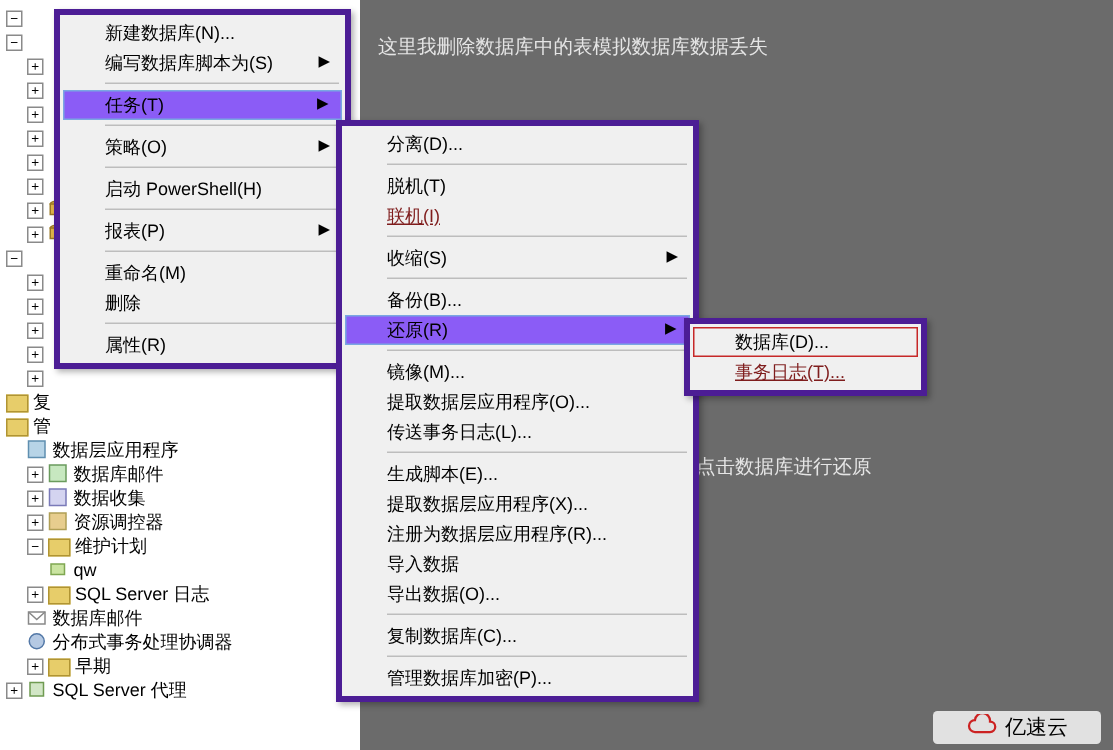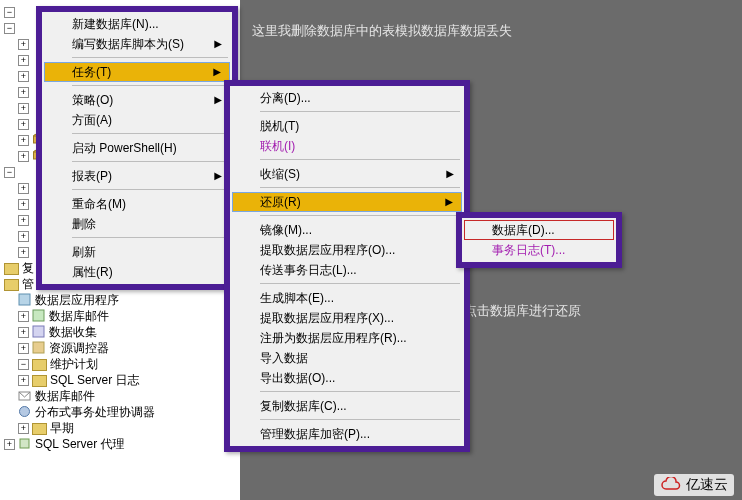--- a/index.html
+++ b/index.html
@@ -58,21 +58,21 @@
   width: 13px; height: 10px;
   margin-top: 2px;
 }
 .label {
   color: #000;
 }
 
 .menu {
   position: absolute;
   background: #f0f0f0;
-  border: 6px solid #4c1d95;
+  border: 4px solid #4c1d95;
   box-shadow: 2px 2px 4px rgba(0,0,0,.3);
   padding: 2px;
 }
 .menu ul {
   list-style: none;
   margin: 0;
   padding: 0;
 }
 .menu li {
   position: relative;
@@ -81,23 +81,23 @@
   padding: 0 24px 0 28px;
   white-space: nowrap;
   color: #000;
 }
 .menu li.sep {
   height: 1px;
   border-top: 1px solid #bdbdbd;
   margin: 3px 2px 3px 28px;
   padding: 0;
 }
-.menu li.disabled { color: #a21caf; }
+.menu li.disabled { color: #7f1d1d; text-decoration: underline; }
 .menu li.highlight {
-  background: #eab308;
+  background: #8b5cf6;
   border: 1px solid #7aa7e2;
   height: 18px;
   line-height: 18px;
   padding: 0 23px 0 27px;
 }
 .menu li .arrow {
   position: absolute;
   right: 8px;
   top: 0;
   font-size: 10px;
@@ -115,25 +115,24 @@
 }
 .annotation {
   color: #e5e5e5;
   font-size: 13px;
 }
 .watermark {
   position: absolute;
   right: 8px;
   bottom: 4px;
   display: flex;
-  align-items: center;
   color: #000;
   font-size: 14px;
   background: rgba(255,255,255,0.8);
-  padding: 2px 6px;
+  padding: 2px 22px;
   border-radius: 3px;
 }
 .watermark svg { margin-right: 4px; }
 </style>
 </head>
 <body>
 
 <div class="sidebar">
   <ul class="tree">
     <li class="indent0">
@@ -228,20 +227,26 @@
         <span class="node-icon"><svg width="13" height="13">
             <rect x="1" y="1" width="11" height="11" fill="#e7cd8e" stroke="#b09f55"></rect>
           </svg></span>
         <span class="label">资源调控器</span>
       </li>
     <li class="indent1">
         <span class="toggle">−</span>
         <span class="node-icon folder-icon"></span>
         <span class="label">维护计划</span>
       </li>
+    <li class="indent2">
+        <span class="node-icon"><svg width="13" height="13">
+            <rect x="2" y="3" width="9" height="7" fill="#cae4a1" stroke="#7fa751"></rect>
+          </svg></span>
+        <span class="label">qw</span>
+      </li>
     <li class="indent1">
         <span class="toggle">+</span>
         <span class="node-icon folder-icon"></span>
         <span class="label">SQL Server 日志</span>
       </li>
     <li class="indent1">
         <span class="node-icon"><svg width="13" height="13">
             <rect x="1" y="3" width="11" height="8" fill="#fff" stroke="#888"></rect>
             <path d="M1 3 L6.5 8 L12 3" stroke="#888" fill="none"></path>
           </svg></span>
@@ -274,43 +279,42 @@
 </div>
 
 <div class="menu" id="menu1" style="left:36px;top:6px;width:186px;">
   <ul>
       <li><span>新建数据库(N)...</span></li>
       <li><span>编写数据库脚本为(S)</span><span class="arrow">▶</span></li>
       <li class="sep"></li>
       <li class="highlight"><span>任务(T)</span><span class="arrow">▶</span></li>
       <li class="sep"></li>
       <li><span>策略(O)</span><span class="arrow">▶</span></li>
-      <li><span>方面(A)</span></li>
       <li class="sep"></li>
       <li><span>启动 PowerShell(H)</span></li>
       <li class="sep"></li>
       <li><span>报表(P)</span><span class="arrow">▶</span></li>
       <li class="sep"></li>
       <li><span>重命名(M)</span></li>
       <li><span>删除</span></li>
       <li class="sep"></li>
-      <li><span>刷新</span></li>
       <li><span>属性(R)</span></li>
     </ul>
 </div>
 
 <div class="menu" id="menu2" style="left:224px;top:80px;width:230px;">
   <ul>
       <li><span>分离(D)...</span></li>
       <li class="sep"></li>
       <li><span>脱机(T)</span></li>
       <li class="disabled"><span>联机(I)</span></li>
       <li class="sep"></li>
       <li><span>收缩(S)</span><span class="arrow">▶</span></li>
       <li class="sep"></li>
+      <li><span>备份(B)...</span></li>
       <li class="highlight"><span>还原(R)</span><span class="arrow">▶</span></li>
       <li class="sep"></li>
       <li><span>镜像(M)...</span></li>
       <li><span>提取数据层应用程序(O)...</span></li>
       <li><span>传送事务日志(L)...</span></li>
       <li class="sep"></li>
       <li><span>生成脚本(E)...</span></li>
       <li><span>提取数据层应用程序(X)...</span></li>
       <li><span>注册为数据层应用程序(R)...</span></li>
       <li><span>导入数据</span></li>

